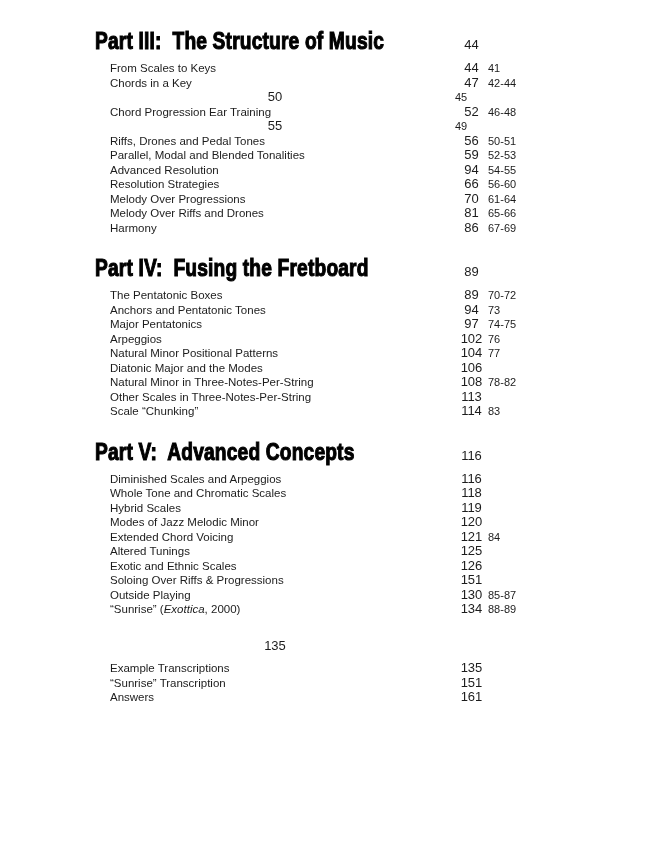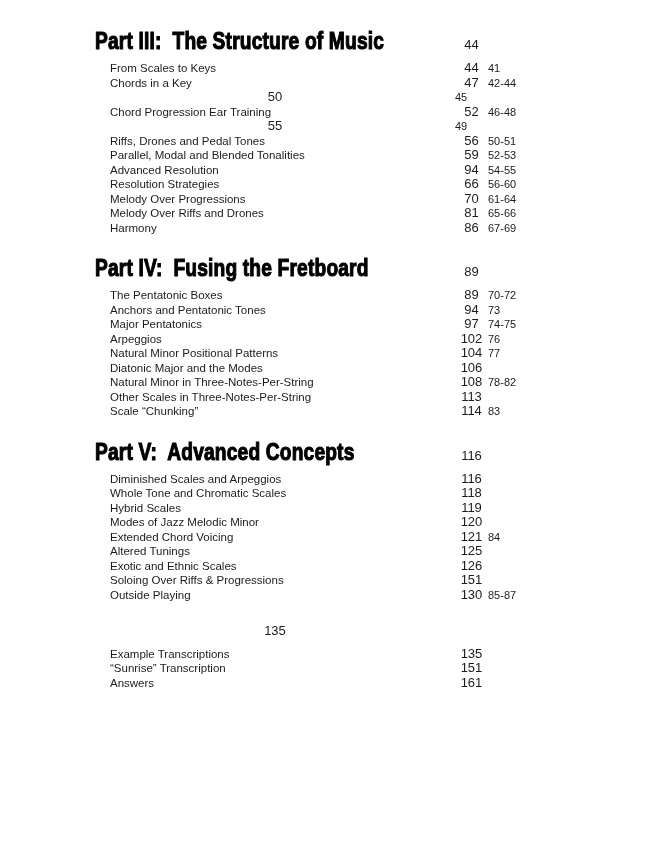--- a/index.html
+++ b/index.html
@@ -221,20 +221,25 @@
           <div class="toc-row">
     <div class="item-label"><span>Soloing Over Riffs &amp; Progressions</span><i class="it"></i><span></span></div>
     <div class="page-cell">151</div>
     <div class="ex-cell"></div>
   </div>
           <div class="toc-row">
     <div class="item-label"><span>Outside Playing</span><i class="it"></i><span></span></div>
     <div class="page-cell">130</div>
     <div class="ex-cell">85-87</div>
   </div>
+          <div class="toc-row">
+    <div class="item-label"><span>“Sunrise” (</span><i class="it">Exottica</i><span>, 2000)</span></div>
+    <div class="page-cell">134</div>
+    <div class="ex-cell">88-89</div>
+  </div>
         </div>
   </section>
       <section class="toc-section">
     <div class="heading-row">
       <div class="page-cell">135</div>
       <div class="ex-cell"></div>
     </div>
     <div class="items">
           <div class="toc-row">
     <div class="item-label"><span>Example Transcriptions</span><i class="it"></i><span></span></div>

